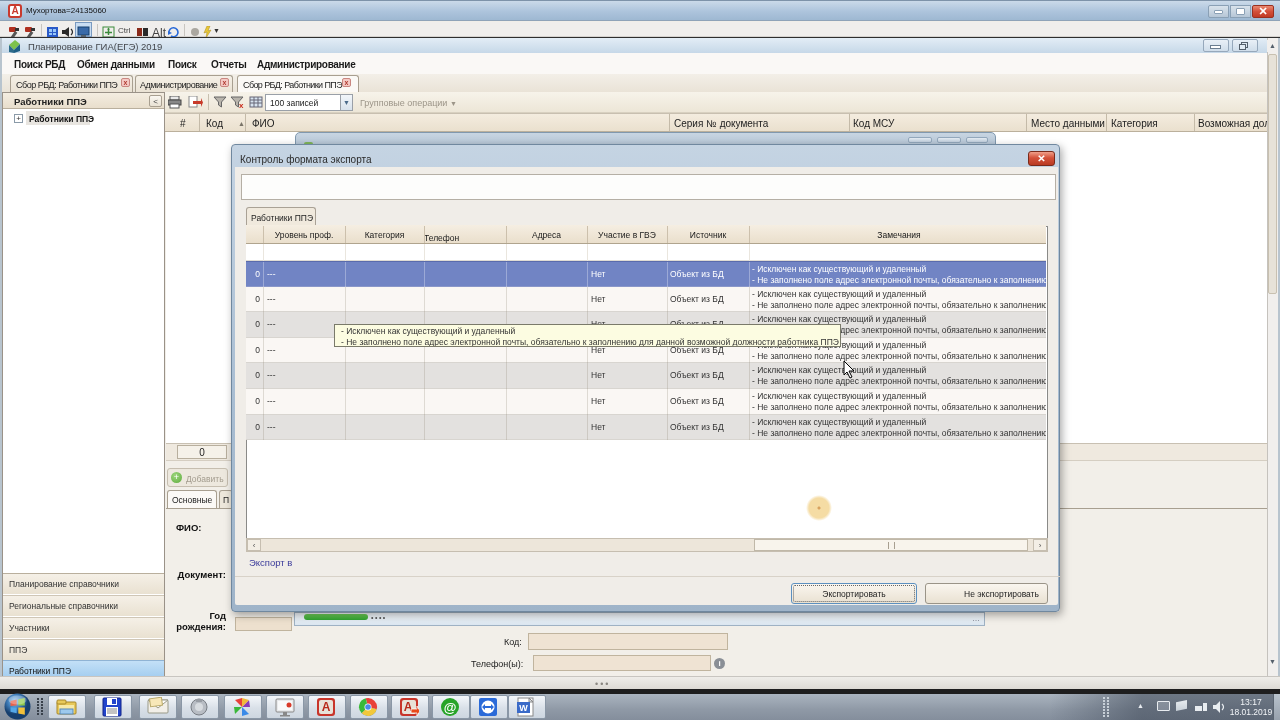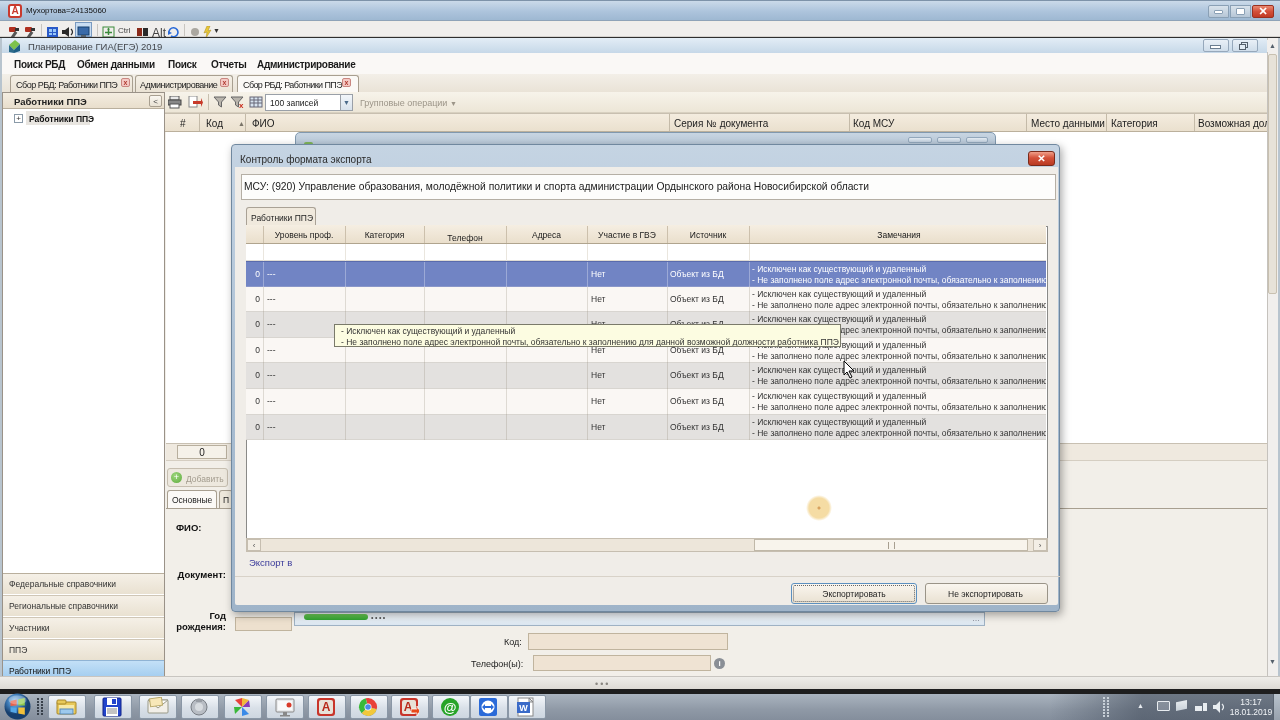--- a/index.html
+++ b/index.html
@@ -175,21 +175,21 @@
 
 <div class="ab" style="left:2px;top:92px;width:163px;height:590px;background:#fff;border:1px solid #9A9288"></div>
 <div class="ab" style="left:3px;top:93px;width:161px;height:16px;background:linear-gradient(#F4EDE1,#E8DECC);border-bottom:1px solid #B9AF9D"></div>
 <div class="ab" style="left:14px;top:96px;font-size:9.5px;font-weight:bold;color:#222">Работники ППЭ</div>
 <div class="ab" style="left:149px;top:95px;width:13px;height:12px;background:linear-gradient(#FAF7F1,#E9E2D4);border:1px solid #A89F90;border-radius:2px;font-size:8px;text-align:center;line-height:11px;color:#444">&lt;</div>
 <div class="ab" style="left:14px;top:114px;width:9px;height:9px;border:1px solid #8A9AA8;background:#fff;font-size:8px;line-height:7px;text-align:center;color:#333">+</div>
 <div class="ab" style="left:26px;top:111px;width:64px;height:14px;background:#E8E5E0"></div>
 <div class="ab" style="left:29px;top:114px;font-size:8.5px;font-weight:bold;color:#111">Работники ППЭ</div>
 
 <div class="ab" style="left:3px;top:573px;width:161px;height:21px;background:linear-gradient(#F5F0E7,#E9E1D1);border-top:1px solid #B9AF9D"></div>
-<div class="ab t85" style="left:9px;top:579px;color:#333">Федеральные справочники</div>
+<div class="ab t85" style="left:9px;top:579px;color:#333">Планирование справочники</div>
 <div class="ab" style="left:3px;top:595px;width:161px;height:21px;background:linear-gradient(#F5F0E7,#E9E1D1);border-top:1px solid #CFC6B6"></div>
 <div class="ab t85" style="left:9px;top:601px;color:#333">Региональные справочники</div>
 <div class="ab" style="left:3px;top:617px;width:161px;height:21px;background:linear-gradient(#F5F0E7,#E9E1D1);border-top:1px solid #CFC6B6"></div>
 <div class="ab t85" style="left:9px;top:623px;color:#333">Участники</div>
 <div class="ab" style="left:3px;top:639px;width:161px;height:21px;background:linear-gradient(#F5F0E7,#E9E1D1);border-top:1px solid #CFC6B6"></div>
 <div class="ab t85" style="left:9px;top:645px;color:#333">ППЭ</div>
 <div class="ab" style="left:3px;top:660px;width:161px;height:21px;background:linear-gradient(#C3E0F7,#9CC9EE);border-top:1px solid #8FB3D4"></div>
 <div class="ab t85" style="left:9px;top:666px;color:#111">Работники ППЭ</div>
 
 <div class="ab" style="left:1267px;top:38px;width:11px;height:638px;background:#F1EFED;border-left:1px solid #C5C2BD"></div>
@@ -219,48 +219,47 @@
 
 <div class="ab" style="left:0;top:676px;width:1280px;height:13px;background:linear-gradient(#EFEDE9,#DDDAD4);border-top:1px solid #C8C5C0"></div>
 <div class="ab" style="left:595px;top:679px;color:#8A8781;font-size:9px;letter-spacing:2px">•••</div>
 
 <div class="ab" id="dlg" style="left:231px;top:144px;width:829px;height:468px;background:linear-gradient(#C5D4E3,#A8BDD2 55%,#9FB4C9);border:1px solid #70889F;border-radius:4px;box-shadow:2px 3px 8px rgba(0,0,0,0.35)">
   <div class="ab t10" style="left:8px;top:9px;color:#2A2A2A">Контроль формата экспорта</div>
   <div class="ab" style="left:796px;top:6px;width:27px;height:15px;background:linear-gradient(#F0A08A,#D4523A 45%,#B93A22);border:1px solid #7A2A1A;border-radius:3px;color:#fff;font-size:10px;font-weight:bold;text-align:center;line-height:14px">✕</div>
   <div class="ab" style="left:3px;top:22px;width:823px;height:438px;background:#F0EDE8;border-radius:0 0 2px 2px"></div>
 
   <div class="ab" style="left:9px;top:29px;width:815px;height:26px;background:#FDFDFC;border:1px solid #B5AFA5"></div>
-  <div class="ab t103" style="left:12px;top:36px;color:#1A1A1A">МСУ: (920) Управление образования, молодёжной политики и спорта администрации Ордынского района Новосибирской области</div>
 
   <div class="ab" style="left:14px;top:62px;width:70px;height:19px;background:#F0E9DD;border:1px solid #A9A195;border-bottom:none;border-radius:3px 3px 0 0"></div>
   <div class="ab t85" style="left:19px;top:68px;color:#222">Работники ППЭ</div>
 
   <div class="ab" id="dtable" style="left:14px;top:81px;width:802px;height:326px;background:#fff;border:1px solid #8A8A88"></div>
 
   <div class="ab" style="left:14px;top:393px;width:802px;height:14px;background:#EDE6DA;border:1px solid #C6BEB0"></div>
   <div class="ab" style="left:15px;top:394px;width:14px;height:12px;background:#F3EEE5;border:1px solid #C6BEB0;font-size:8px;line-height:11px;text-align:center;color:#555">‹</div>
   <div class="ab" style="left:801px;top:394px;width:14px;height:12px;background:#F3EEE5;border:1px solid #C6BEB0;font-size:8px;line-height:11px;text-align:center;color:#555">›</div>
   <div class="ab" style="left:522px;top:394px;width:274px;height:12px;background:#F8F4EC;border:1px solid #C0B8A8"></div>
   <div class="ab" style="left:656px;top:397px;width:7px;height:7px;border-left:1px solid #A89F90;border-right:1px solid #A89F90"></div>
 
   <div class="ab t95" style="left:17px;top:412px;color:#3A3A9A">Экспорт в</div>
   <div class="ab" style="left:3px;top:431px;width:825px;height:1px;background:#D8D2C8"></div>
 
   <div class="ab" style="left:559px;top:438px;width:126px;height:21px;background:linear-gradient(#FAF6EF,#E9E1D2);border:1px solid #5C90C0;border-radius:3px"></div>
   <div class="ab" style="left:561px;top:440px;width:122px;height:17px;border:1px dotted #666;border-radius:2px"></div>
   <div class="ab t85" style="left:559px;top:444px;width:126px;text-align:center;color:#222">Экспортировать</div>
   <div class="ab" style="left:693px;top:438px;width:123px;height:21px;background:linear-gradient(#FAF6EF,#E9E1D2);border:1px solid #9A9488;border-radius:3px"></div>
-  <div class="ab t85" style="left:692px;top:444px;width:123px;text-align:center;color:#222">Не экспортировать</div>
+  <div class="ab t85" style="left:708px;top:444px;width:123px;text-align:center;color:#222">Не экспортировать</div>
 </div>
 
 <div class="ab" id="dtc" style="left:246px;top:225px;width:800px;height:326px;overflow:hidden">
     <div class="ab" style="left:0;top:0;width:802px;height:19px;background:linear-gradient(#F5EEE2,#EADFCC);border-bottom:1px solid #B0A48E"></div>
     <div class="ab t85" style="left:17px;top:5px;width:82px;text-align:center;color:#1A1A1A">Уровень проф.</div>
     <div class="ab t85" style="left:99px;top:5px;width:79px;text-align:center;color:#1A1A1A">Категория</div>
-    <div class="ab t85" style="left:178px;top:8px;width:82px;text-align:center;color:#1A1A1A">Телефон</div>
+    <div class="ab t85" style="left:178px;top:8px;width:82px;text-align:left;color:#1A1A1A">Телефон</div>
     <div class="ab t85" style="left:260px;top:5px;width:81px;text-align:center;color:#1A1A1A">Адреса</div>
     <div class="ab t85" style="left:341px;top:5px;width:80px;text-align:center;color:#1A1A1A">Участие в ГВЭ</div>
     <div class="ab t85" style="left:421px;top:5px;width:82px;text-align:center;color:#1A1A1A">Источник</div>
     <div class="ab t85" style="left:503px;top:5px;width:300px;text-align:center;color:#1A1A1A">Замечания</div>
     <div class="ab" style="left:17px;top:1px;width:1px;height:17px;background:#CCC0AC"></div>
     <div class="ab" style="left:99px;top:1px;width:1px;height:17px;background:#CCC0AC"></div>
     <div class="ab" style="left:178px;top:1px;width:1px;height:17px;background:#CCC0AC"></div>
     <div class="ab" style="left:260px;top:1px;width:1px;height:17px;background:#CCC0AC"></div>
     <div class="ab" style="left:341px;top:1px;width:1px;height:17px;background:#CCC0AC"></div>
     <div class="ab" style="left:421px;top:1px;width:1px;height:17px;background:#CCC0AC"></div>

